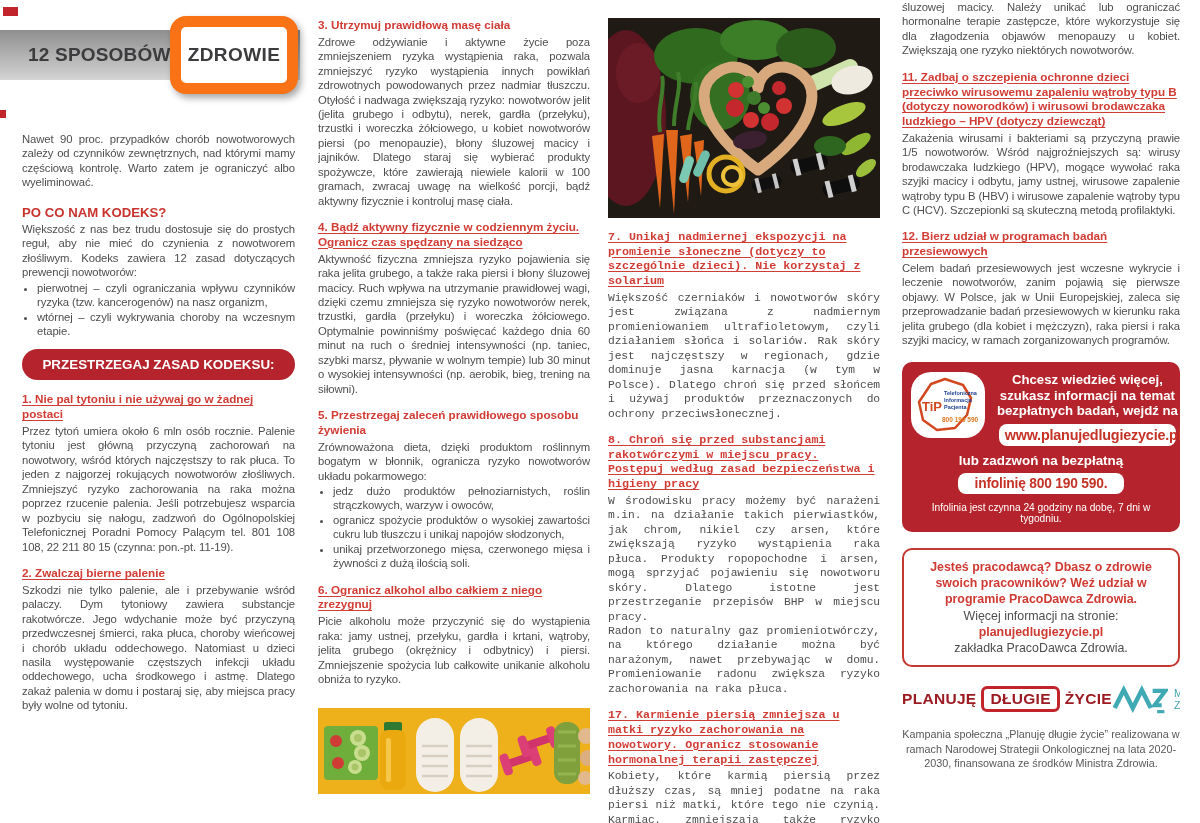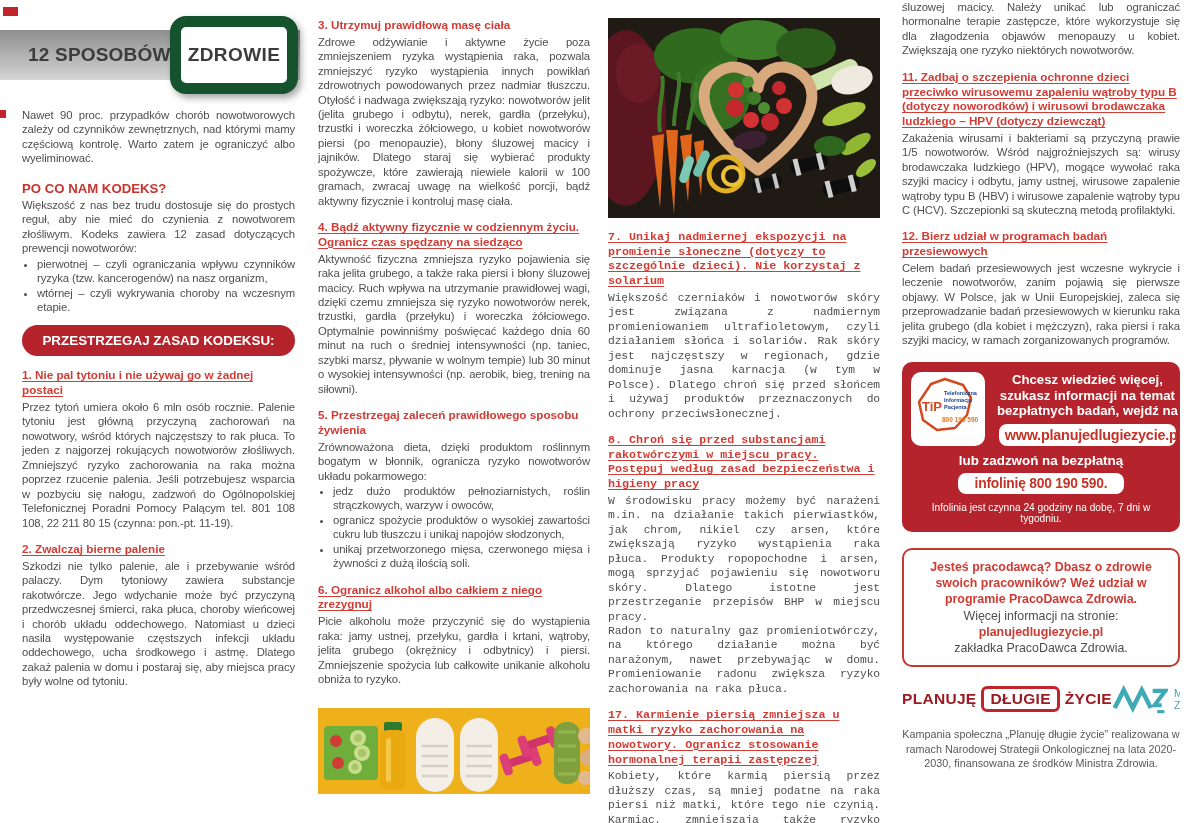--- a/index.html
+++ b/index.html
@@ -7,48 +7,48 @@
         font-family:"Liberation Sans","DejaVu Sans",sans-serif;color:#4e4e50;}
   
   .mark1{position:absolute;left:3px;top:7px;width:15px;height:9px;background:#c2242b;}
   .mark2{position:absolute;left:0;top:110px;width:6px;height:8px;background:#c2242b;}
   
   .topbar{position:absolute;left:0;top:30px;width:300px;height:50px;
           background:linear-gradient(180deg,#8f8f8f 0%,#c9c9c9 85%,#d6d6d6 100%);
           display:flex;align-items:center;}
   .topbar-title{font-size:19px;font-weight:bold;color:#3c3c3e;padding-left:28px;letter-spacing:.2px;}
   .zbox{position:absolute;left:170px;top:16px;width:128px;height:78px;background:#fff;
-        border:11px solid #14532d;border-radius:16px;box-shadow:3px 4px 7px rgba(0,0,0,.35);
+        border:11px solid #f97316;border-radius:16px;box-shadow:3px 4px 7px rgba(0,0,0,.35);
         display:flex;align-items:center;justify-content:center;box-sizing:border-box;}
   .zbox span{font-size:19px;font-weight:bold;color:#3c3c3e;letter-spacing:.4px;}
   
   .col{position:absolute;top:0;bottom:0;overflow:hidden;}
   .col1{left:22px;width:273px;padding-top:108px;}
   .col2{left:318px;width:272px;padding-top:18px;}
   .col3{left:608px;width:272px;padding-top:18px;font-family:Liberation Mono, monospace;}
   .col4{left:902px;width:278px;}
   
   .lead{margin:0;color:#d2413c;font-weight:bold;font-size:12.8px;line-height:1.32;text-align:justify;}
   .body{margin:0;font-size:11.3px;line-height:1.28;text-align:justify;color:#4e4e50;letter-spacing:-.1px;}
-  .mt10{margin-top:0;}
+  .mt10{margin-top:24px;}
   .why-h{margin:15px 0 2px;font-size:13.2px;font-weight:bold;color:#c8332e;}
   .bullets{margin:1px 0 0;padding-left:15px;}
   .bullets li{font-size:11.3px;line-height:1.28;text-align:justify;letter-spacing:-.1px;margin:0;}
   .banner{margin-top:11px;background:#b5242c;color:#fff;font-weight:bold;font-size:13.4px;
           text-align:center;border-radius:17px;padding:8px 4px;}
   .sec-title{margin:12px 0 2px;color:#d13c35;font-weight:bold;font-size:11.7px;line-height:1.26;
              text-decoration:underline;text-underline-offset:2px;}
   .sec-title.nou{text-decoration:none;}
   
   .photo{display:block;}
   .fitness{position:absolute;left:0;top:708px;}
   
   .infobox{margin-top:14px;background:#b5242c;border-radius:10px;padding:10px 9px 8px;color:#fff;}
   .ib-row{display:flex;gap:8px;align-items:flex-start;}
-  .tip{width:74px;height:74px;background:#fff;border-radius:10px;flex:none;position:relative;overflow:hidden;text-align:right;}
+  .tip{width:74px;height:66px;background:#fff;border-radius:20px;flex:none;position:relative;overflow:hidden;text-align:right;}
   .ib-right{flex:1;}
   .ib-lead{font-weight:bold;font-size:13.2px;line-height:1.2;text-align:center;}
   .pill{background:#fff;color:#c53226;font-weight:bold;border-radius:8px;text-align:center;
         padding:3px 6px;margin:5px auto 0;font-size:14.4px;letter-spacing:-.2px;}
   .pill.url{width:94%;box-sizing:border-box;}
   .pill.phone{width:64%;box-sizing:border-box;font-size:13.8px;}
   .ib-call{text-align:center;font-weight:bold;font-size:13.4px;margin-top:7px;}
   .ib-note{text-align:center;font-size:10.2px;margin-top:8px;}
   
   .emp{margin-top:16px;border:2px solid #c5382f;border-radius:10px;padding:9px 10px;text-align:center;}

